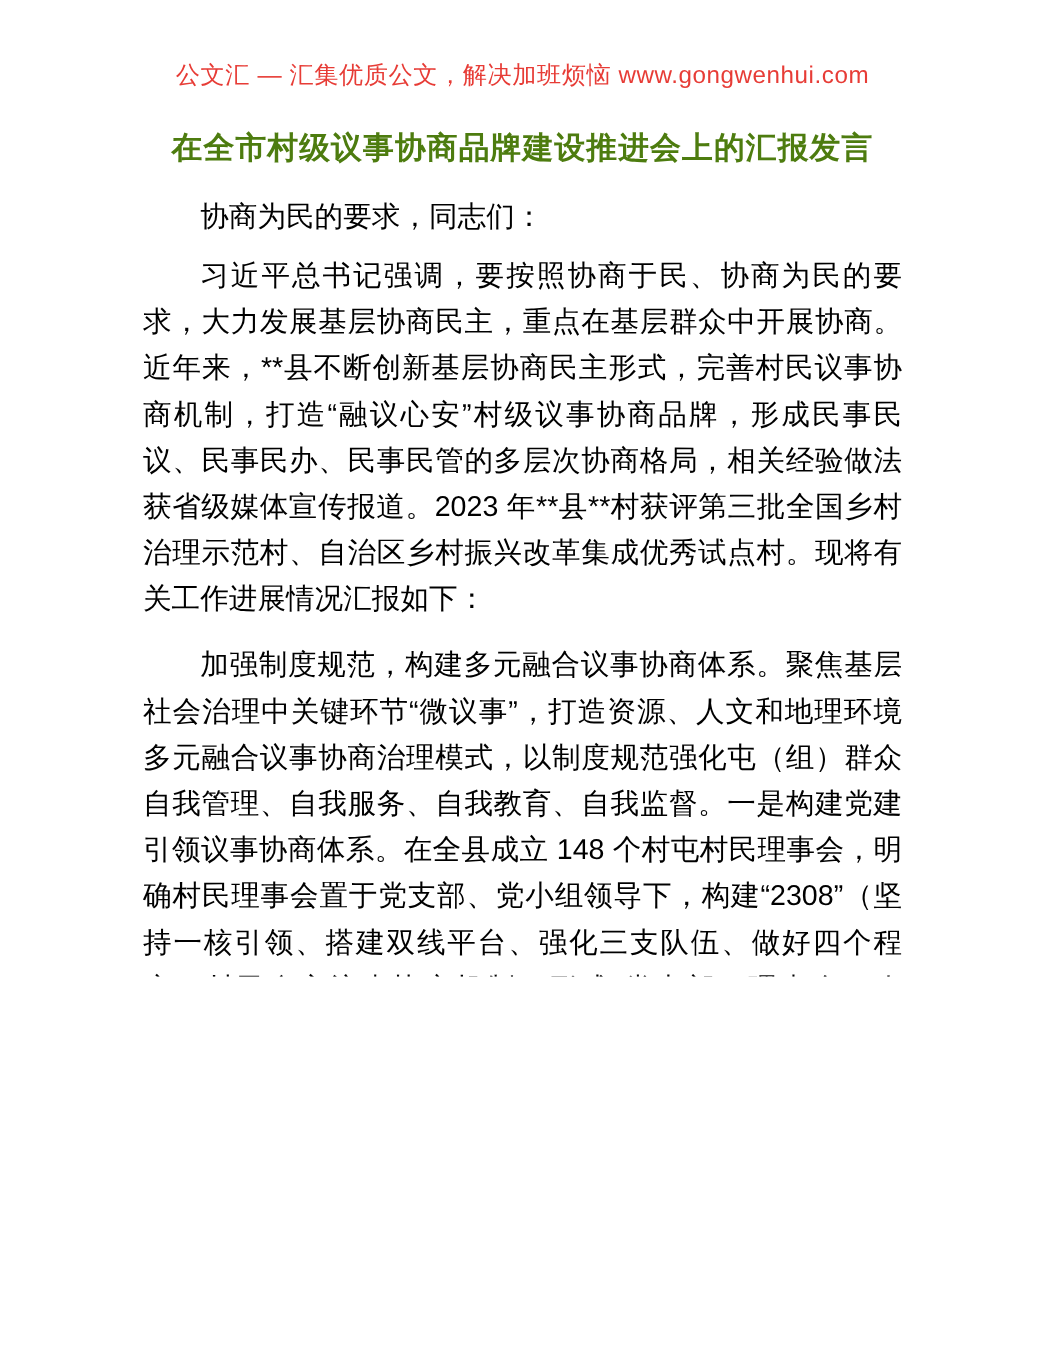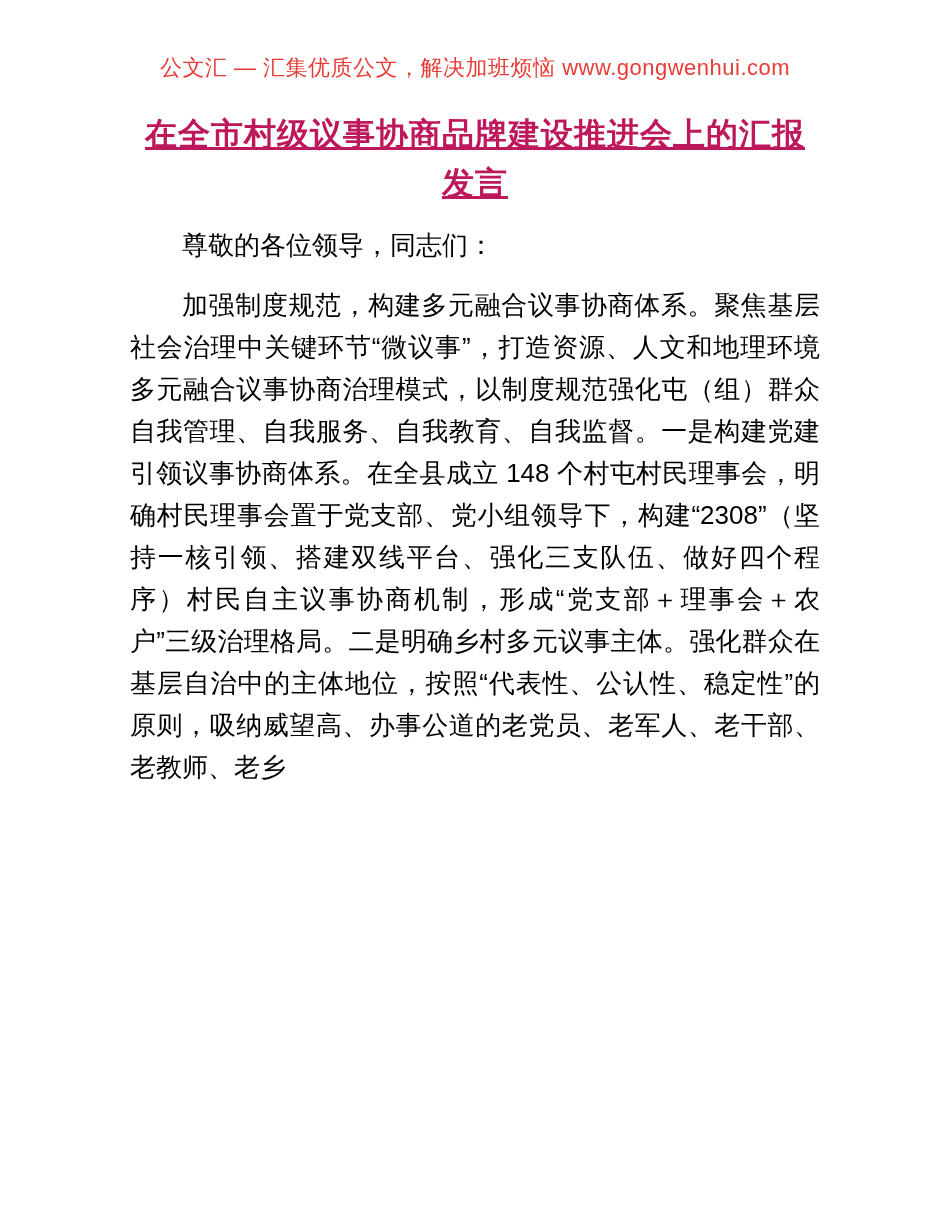--- a/index.html
+++ b/index.html
@@ -24,27 +24,26 @@
     margin-top: 54px;
     text-align: center;
     font-size: 22px;
     line-height: 28px;
     color: #e73c36;
     letter-spacing: 0.5px;
     white-space: nowrap;
   }
   .doc-title {
     margin: 28px 0 0 0;
-    font-size: 32px;
+    font-size: 28px;
     font-weight: bold;
     line-height: 49px;
     text-align: center;
     letter-spacing: 1px;
-    color: #be185d;
-    text-decoration: underline;
+    color: #4d7c0f;
   }
   .body-text {
     font-size: 26px;
     line-height: 42px;
     text-align: justify;
     text-align-last: left;
     color: #000000;
   }
   .greeting {
     margin: 16px 0 0 0;
@@ -60,19 +59,20 @@
 </head>
 <body>
 
 <div class="page">
   <div class="content">
 
     <div class="watermark">公文汇 — 汇集优质公文，解决加班烦恼 www.gongwenhui.com</div>
 
     <h1 class="doc-title">在全市村级议事协商品牌建设推进会上的汇报发言</h1>
 
-    <p class="body-text greeting">尊敬的各位领导，同志们：</p>
+    <p class="body-text greeting">协商为民的要求，同志们：</p>
 
+    <p class="body-text para para-1">习近平总书记强调，要按照协商于民、协商为民的要求，大力发展基层协商民主，重点在基层群众中开展协商。近年来，**县不断创新基层协商民主形式，完善村民议事协商机制，打造“融议心安”村级议事协商品牌，形成民事民议、民事民办、民事民管的多层次协商格局，相关经验做法获省级媒体宣传报道。2023 年**县**村获评第三批全国乡村治理示范村、自治区乡村振兴改革集成优秀试点村。现将有关工作进展情况汇报如下：</p>
 
     <p class="body-text para para-2">加强制度规范，构建多元融合议事协商体系。聚焦基层社会治理中关键环节“微议事”，打造资源、人文和地理环境多元融合议事协商治理模式，以制度规范强化屯（组）群众自我管理、自我服务、自我教育、自我监督。一是构建党建引领议事协商体系。在全县成立 148 个村屯村民理事会，明确村民理事会置于党支部、党小组领导下，构建“2308”（坚持一核引领、搭建双线平台、强化三支队伍、做好四个程序）村民自主议事协商机制，形成“党支部＋理事会＋农户”三级治理格局。二是明确乡村多元议事主体。强化群众在基层自治中的主体地位，按照“代表性、公认性、稳定性”的原则，吸纳威望高、办事公道的老党员、老军人、老干部、老教师、老乡</p>
 
   </div>
 </div>
 
 </body></html>

